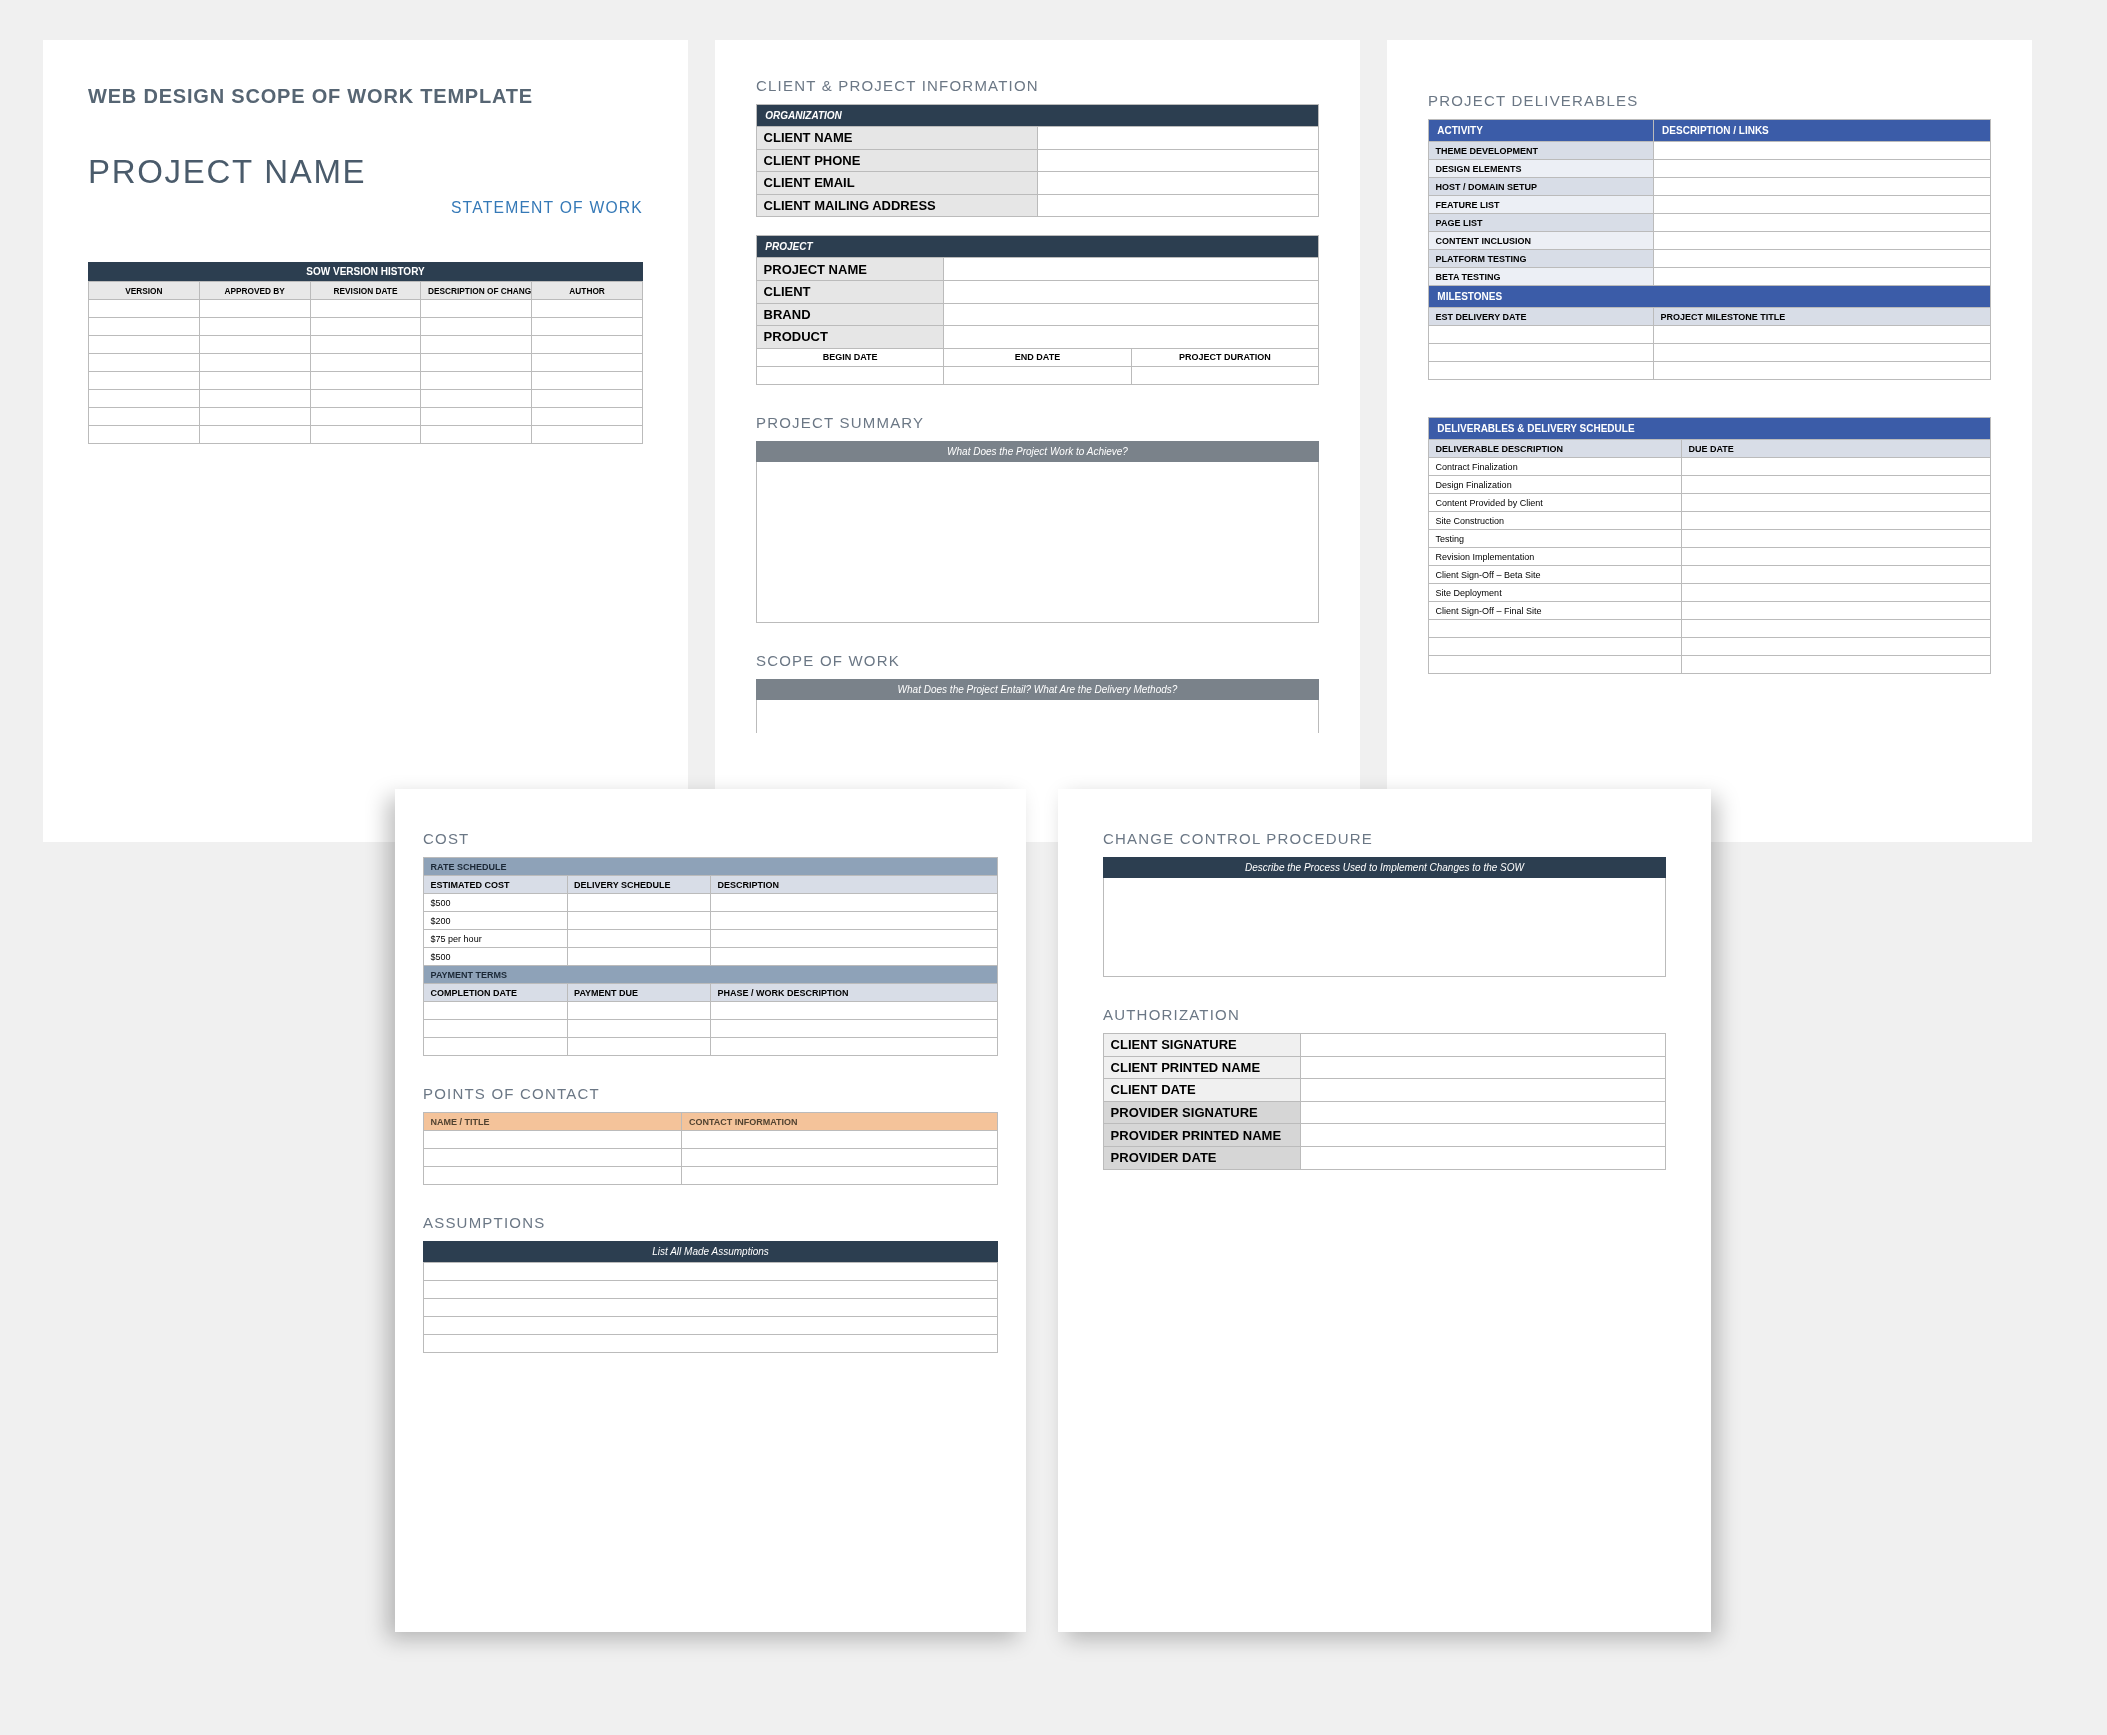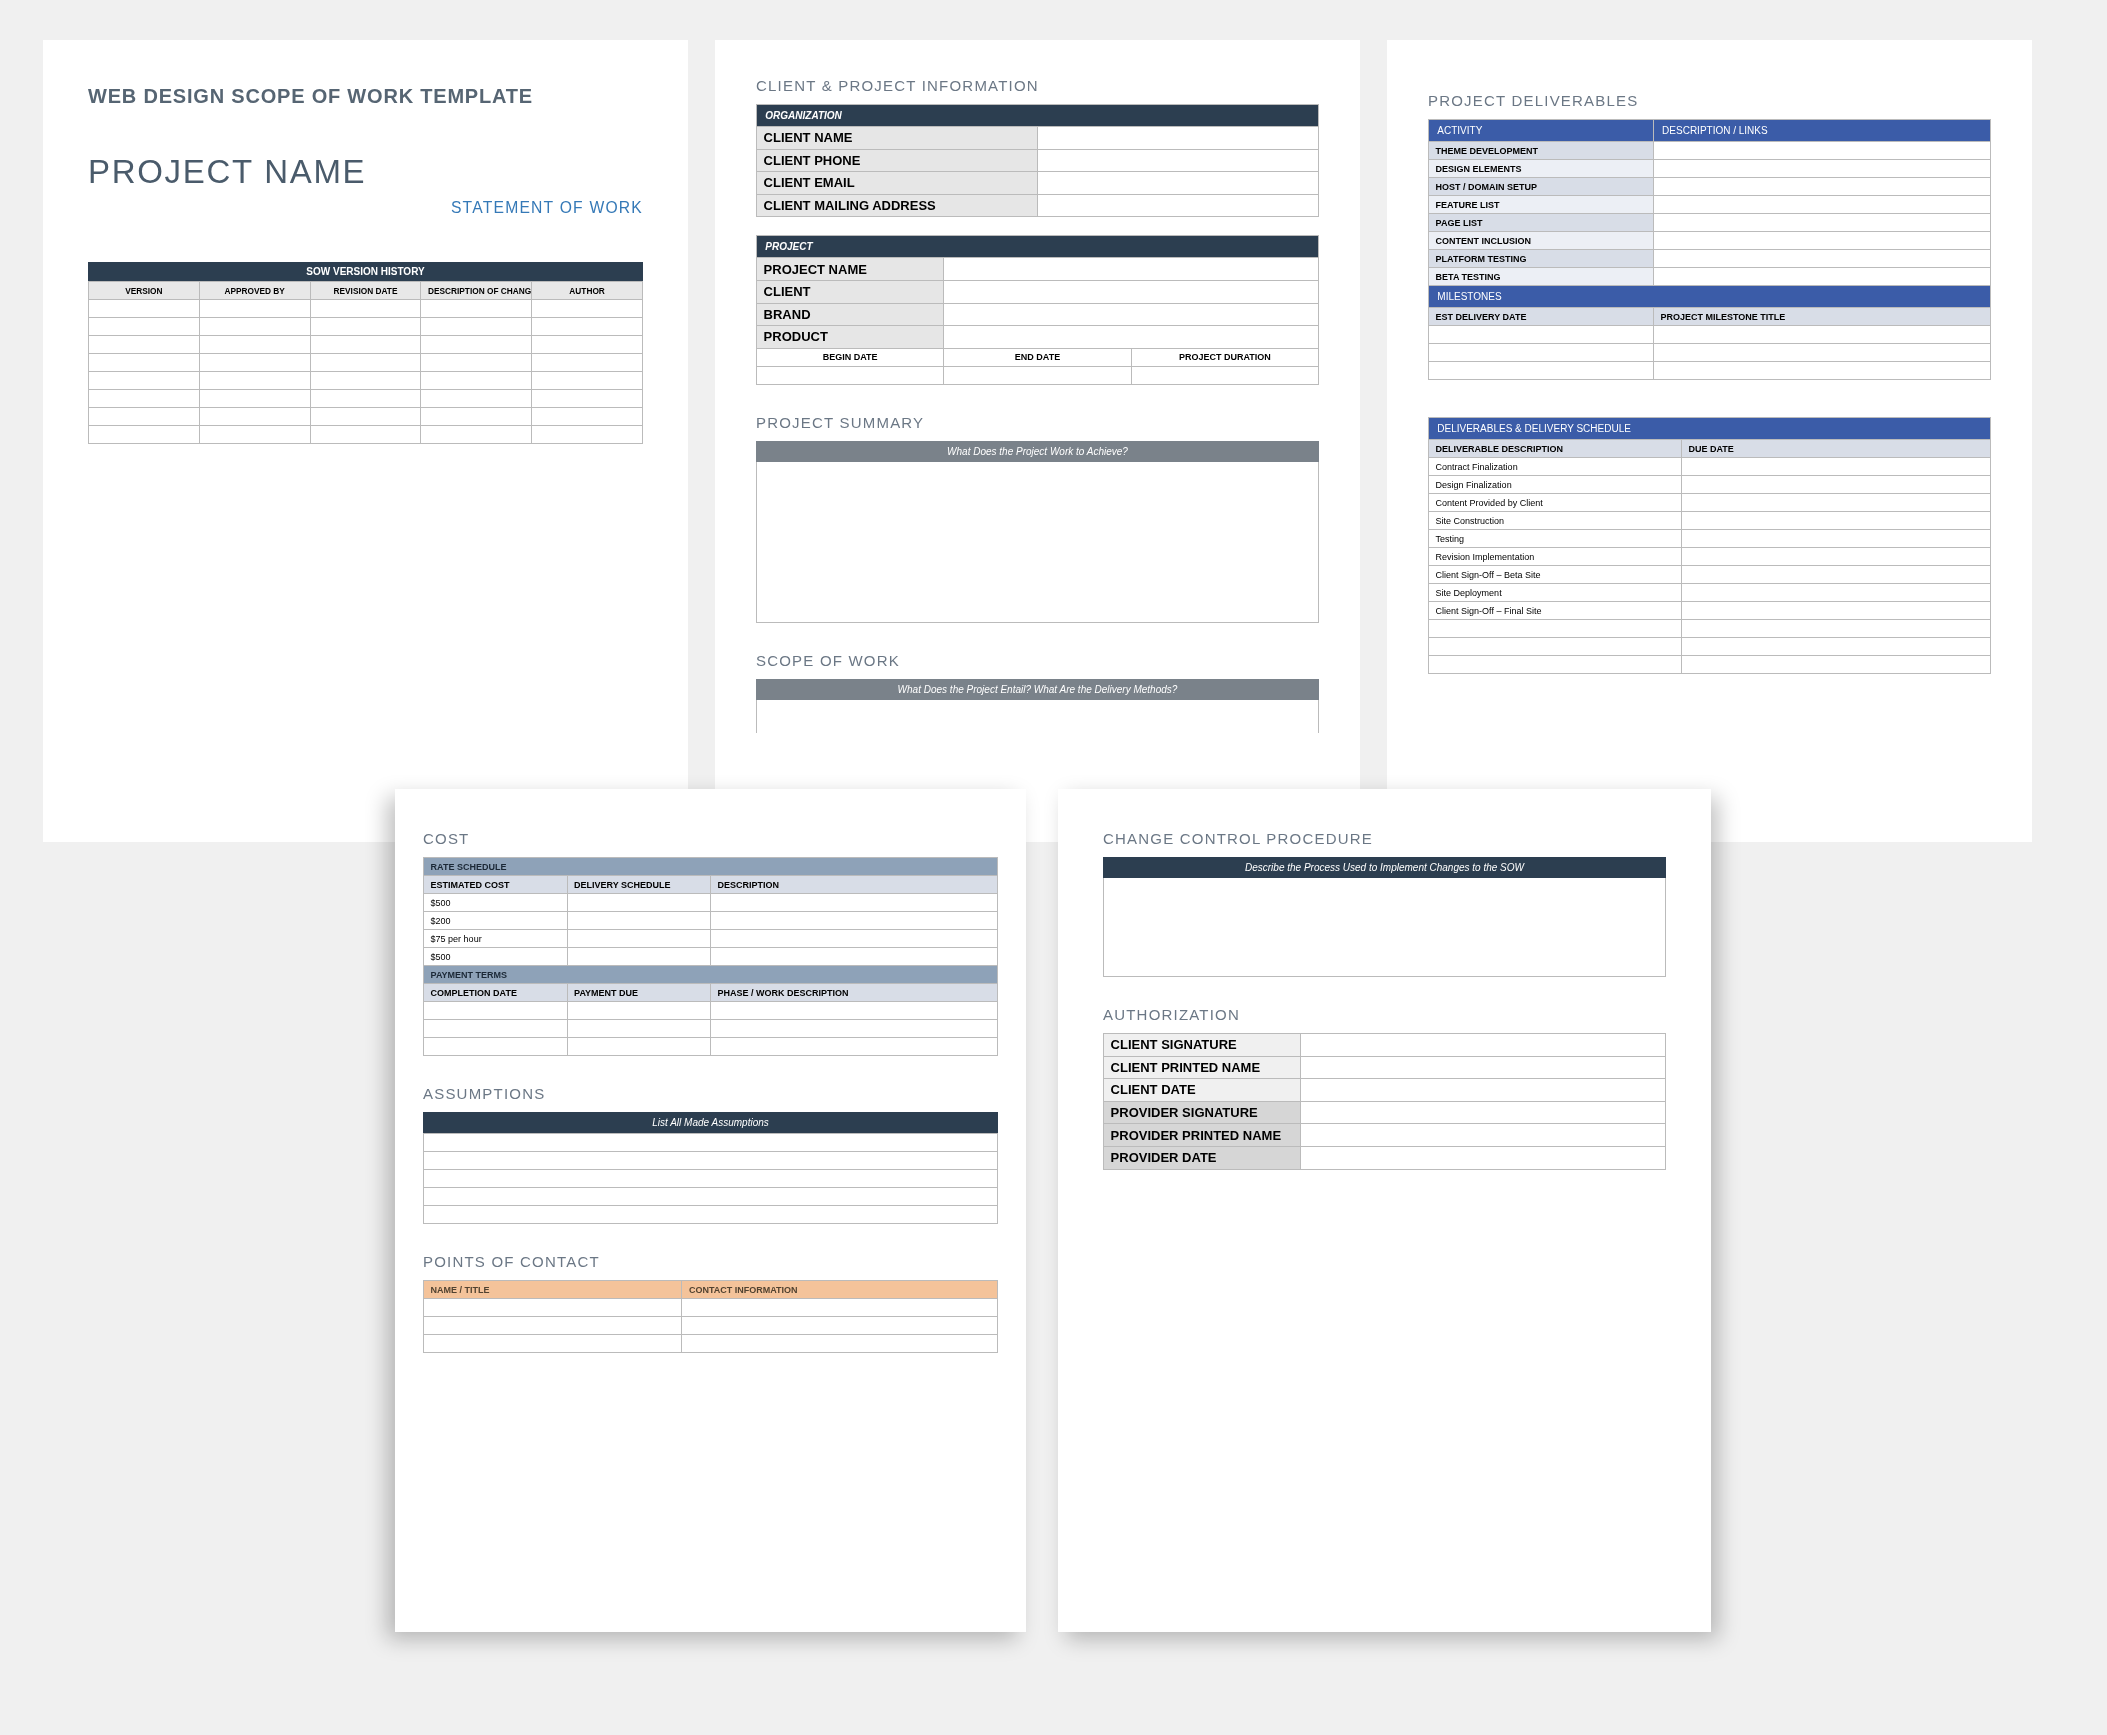--- a/index.html
+++ b/index.html
@@ -76,21 +76,21 @@
     text-align: left;
     padding: 3.3px 6.6px;
     height: 18px;
     vertical-align: middle;
     overflow: hidden;
     white-space: nowrap;
   }
   th { font-weight: 700; }
 
   .hdr-dark { background: #2c3e50; color: #fff; font-weight: 700; font-size: 10px; padding: 5px 8.3px; font-style: italic; }
-  .hdr-blue { background: #3b5ca8; color: #fff; font-weight: 400; font-size: 10px; padding: 5px 8.3px; }
+  .hdr-blue { background: #3b5ca8; color: #fff; font-weight: 700; font-size: 10px; padding: 5px 8.3px; }
   .hdr-grey { background: #7a828a; color: #fff; font-weight: 400; font-style: italic; font-size: 10px; text-align: center; padding: 5px 8.3px; }
   .hdr-slate { background: #8ea2b8; color: #1b2836; font-weight: 700; }
   .hdr-peach { background: #f4c39a; color: #514230; font-weight: 700; }
 
   .label-cell-light { background: #e6e6e6; font-weight: 700; font-size: 13px; margin-top: 44px; }
   .label-cell-blue { background: #d8dde7; font-weight: 700; font-size: 9px; }
 
   .ver-hist-title {
     background: #2c3e50; color: #fff; font-weight: 700; font-size: 10px;
     text-align: center; padding: 4.1px 0;
@@ -479,44 +479,20 @@
           <tr>
             <td></td>
             <td></td>
             <td></td>
           </tr>
         </tbody>
     </table>
   </div>
 
   <div class="section">
-    <div class="section-head">ASSUMPTIONS</div>
-    <div class="hdr-dark" style="text-align:center;font-style:italic;font-weight:400">List All Made Assumptions</div>
-    <table>
-      <tbody id="assum-body">
-          <tr>
-            <td></td>
-          </tr>
-          <tr>
-            <td></td>
-          </tr>
-          <tr>
-            <td></td>
-          </tr>
-          <tr>
-            <td></td>
-          </tr>
-          <tr>
-            <td></td>
-          </tr>
-        </tbody>
-    </table>
-  </div>
-
-  <div class="section">
     <div class="section-head">POINTS OF CONTACT</div>
     <table>
       <colgroup>
           <col style="width:45%">
           <col>
         </colgroup>
       <tbody>
           <tr id="con-head">
             <th class="hdr-peach">NAME / TITLE</th>
             <th class="hdr-peach">CONTACT INFORMATION</th>
@@ -526,20 +502,44 @@
           <tr>
             <td></td>
             <td></td>
           </tr>
           <tr>
             <td></td>
             <td></td>
           </tr>
           <tr>
             <td></td>
+            <td></td>
+          </tr>
+        </tbody>
+    </table>
+  </div>
+
+  <div class="section">
+    <div class="section-head">ASSUMPTIONS</div>
+    <div class="hdr-dark" style="text-align:center;font-style:italic;font-weight:400">List All Made Assumptions</div>
+    <table>
+      <tbody id="assum-body">
+          <tr>
+            <td></td>
+          </tr>
+          <tr>
+            <td></td>
+          </tr>
+          <tr>
+            <td></td>
+          </tr>
+          <tr>
+            <td></td>
+          </tr>
+          <tr>
             <td></td>
           </tr>
         </tbody>
     </table>
   </div>
 </div>
 
 <div class="page page5">
   <div class="section">
     <div class="section-head">CHANGE CONTROL PROCEDURE</div>

